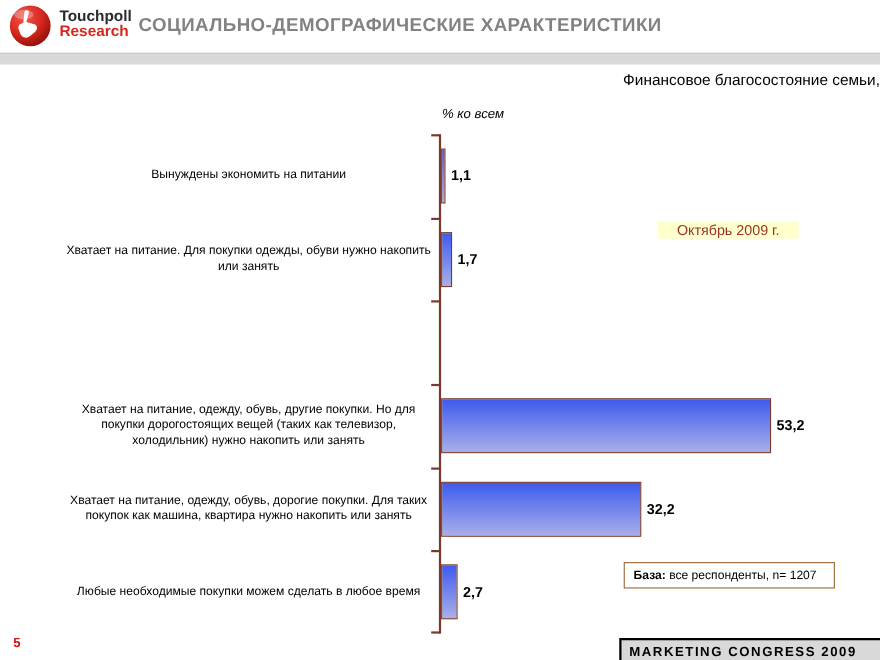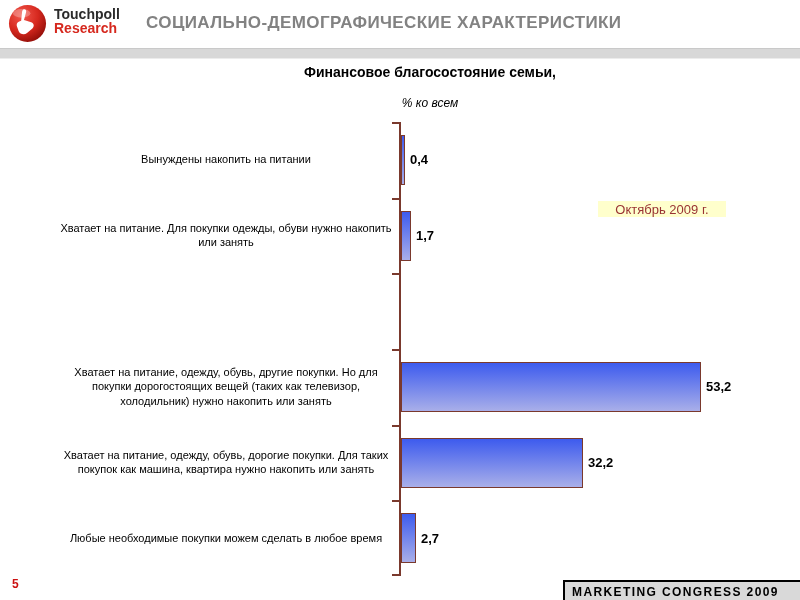--- a/index.html
+++ b/index.html
@@ -7,26 +7,26 @@
     position:relative; width:800px; height:600px; background:#fff;
     font-family:"Liberation Sans", sans-serif; overflow:hidden; color:#000;
   }
   
   .header { position:absolute; top:0; left:0; width:678px; height:47px; background:#fff; }
   .logo-badge { position:absolute; left:8px; top:4px; width:39px; height:39px; }
   .logo-text { position:absolute; left:54px; top:7px; line-height:1.02; }
   .logo-line1 { display:block; font-weight:bold; font-size:14px; color:#2b2b2b; }
   .logo-line2 { display:block; font-weight:bold; font-size:14px; color:var(--logo-red); }
   .header-title { position:absolute; left:126px; top:13px; font-size:17px; font-weight:bold;
-                  color:var(--header-title); letter-spacing:0.4px; white-space:nowrap;margin-left:20px; }
+                  color:var(--header-title); letter-spacing:0.4px; white-space:nowrap; }
   .gray-strip { position:absolute; top:48px; left:0; width:800px; height:9px; background:#d8d8d8;
                 border-top:1px solid #c9c9c9; border-bottom:1px solid #ececec; }
   
   .chart-title-wrap { position:absolute; top:64px; left:60px; width:740px; text-align:center; }
-  .chart-title { font-size:14px; font-weight:bold; }
+  .chart-title { font-size:14px; font-weight:normal;text-align:right; }
   .chart-subtitle { font-size:12px; font-style:italic; margin-top:16px; }
   
   .chart-area { position:absolute; top:122px; left:0; width:800px; height:454px; }
   .axis-line { position:absolute; left:399px; top:0; width:2px; height:454px; background:var(--axis); }
   .tick { position:absolute; left:392px; width:8px; height:2px; background:var(--axis); }
   .chart-row { position:absolute; left:0; width:800px; }
   .cat-label { position:absolute; left:60px; top:0; width:332px; height:100%;
                display:flex; align-items:center; justify-content:center;
                text-align:center; font-size:11px; line-height:1.35; }
   .bar { position:absolute; left:401px;
@@ -79,23 +79,23 @@
   <div class="gray-strip"></div>
 
   <div class="chart-title-wrap">
     <div class="chart-title">Финансовое благосостояние семьи,</div>
     <div class="chart-subtitle">% ко всем</div>
   </div>
 
   <div class="chart-area" id="chart-area">
     <div class="axis-line"></div>
   <div class="chart-row" style="top: 0px; height: 75.6667px;">
-        <div class="cat-label">Вынуждены накопить на питании</div>
+        <div class="cat-label">Вынуждены экономить на питании</div>
         <div class="bar" style="top: 13px; height: 50px; width: 4px;"></div>
-        <div class="bar-value" style="left: 410px;">0,4</div>
+        <div class="bar-value" style="left: 410px;">1,1</div>
       </div>
       <div class="chart-row" style="top: 75.6667px; height: 75.6667px;">
         <div class="cat-label">Хватает на питание. Для покупки одежды, обуви нужно накопить или занять</div>
         <div class="bar" style="top: 13px; height: 50px; width: 10px;"></div>
         <div class="bar-value" style="left: 416px;">1,7</div>
       </div>
       <div class="chart-row" style="top: 227px; height: 75.6667px;">
         <div class="cat-label">Хватает на питание, одежду, обувь, другие покупки. Но для покупки дорогостоящих вещей (таких как телевизор, холодильник) нужно накопить или занять</div>
         <div class="bar" style="top: 13px; height: 50px; width: 300px;"></div>
         <div class="bar-value" style="left: 706px;">53,2</div>
@@ -114,17 +114,18 @@
       <div class="tick" style="top: 76px;"></div>
       <div class="tick" style="top: 151px;"></div>
       <div class="tick" style="top: 227px;"></div>
       <div class="tick" style="top: 303px;"></div>
       <div class="tick" style="top: 378px;"></div>
       <div class="tick" style="top: 452px;"></div>
     </div>
 
   <div class="annotation-box">Октябрь 2009 г.</div>
 
+  <div class="base-box"><span class="base-label">База:</span><span> все респонденты, n= 1207</span></div>
 
   <div class="page-number">5</div>
   <div class="congress-box">MARKETING CONGRESS 2009</div>
 
 </div>
 
 </body></html>

